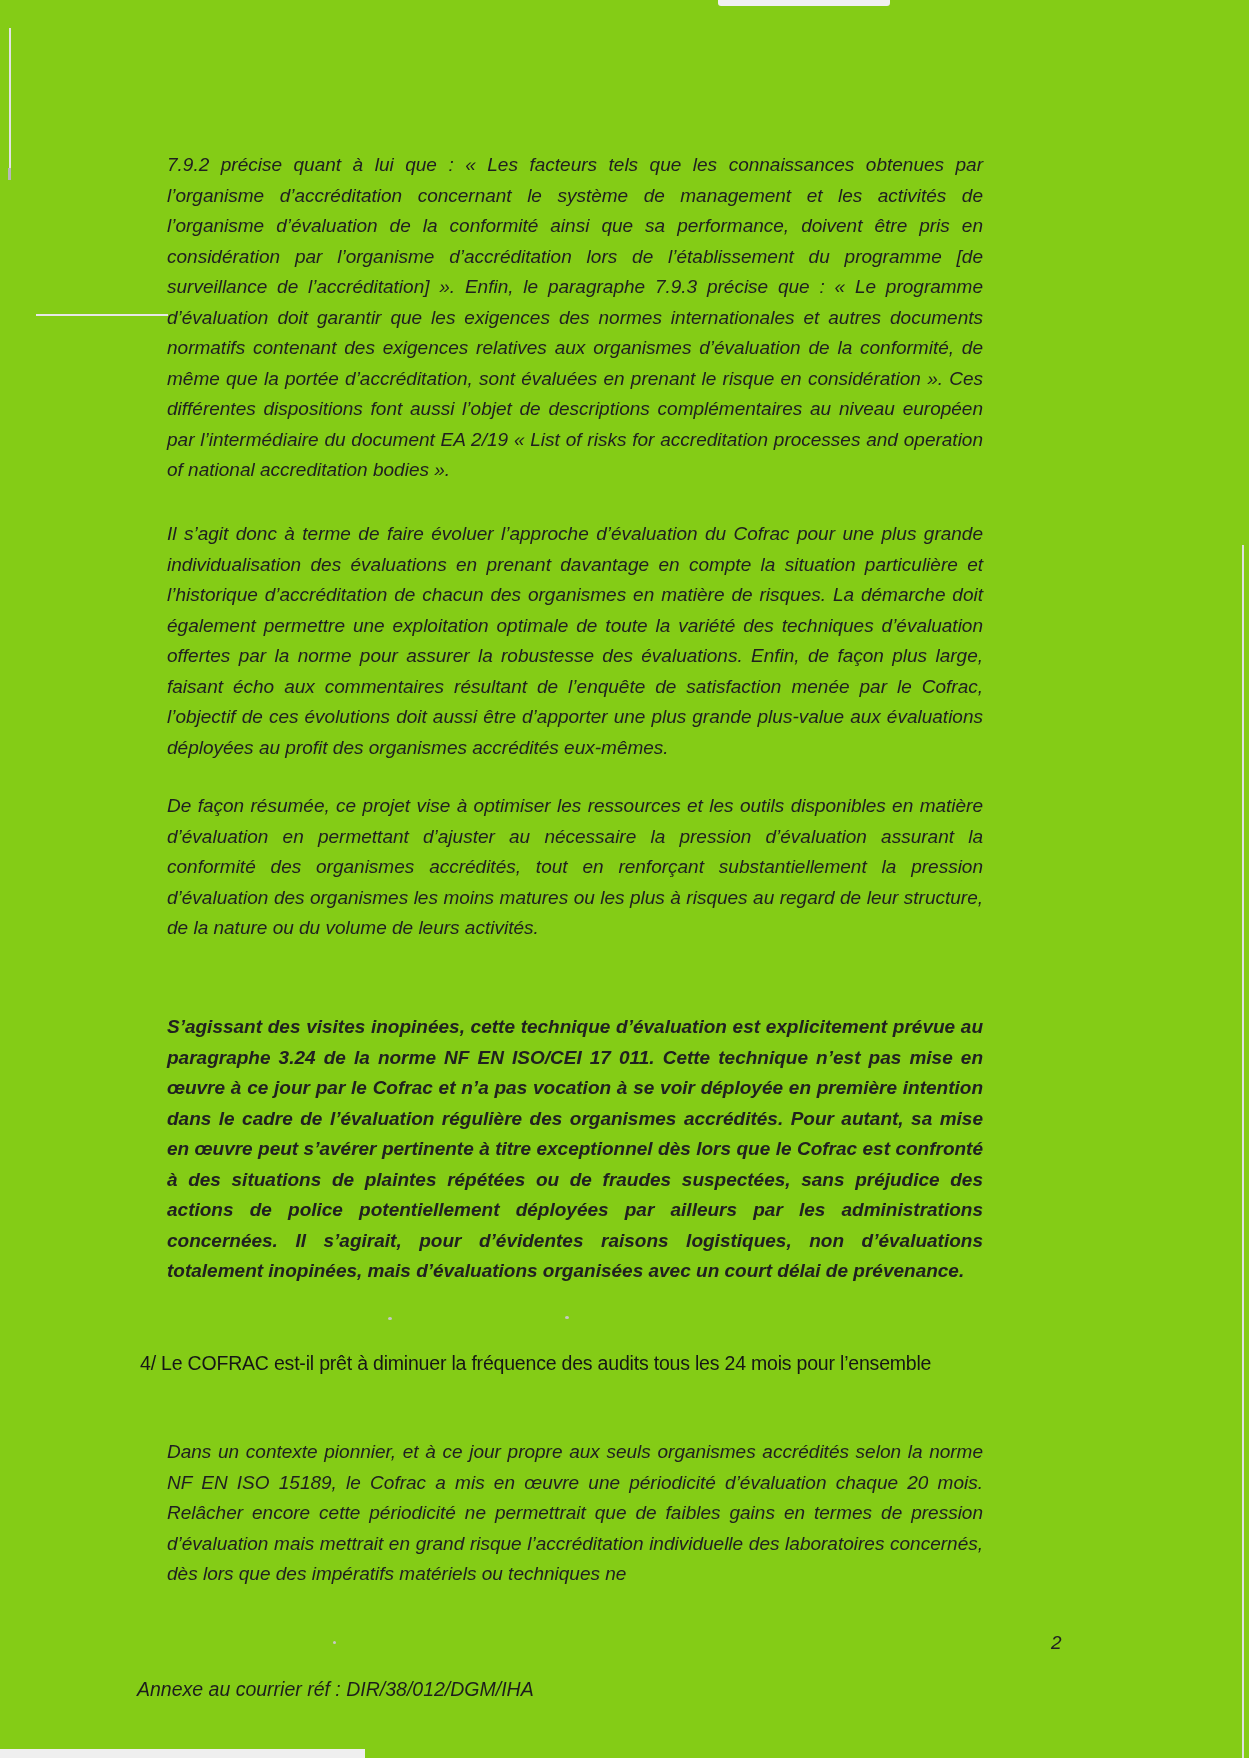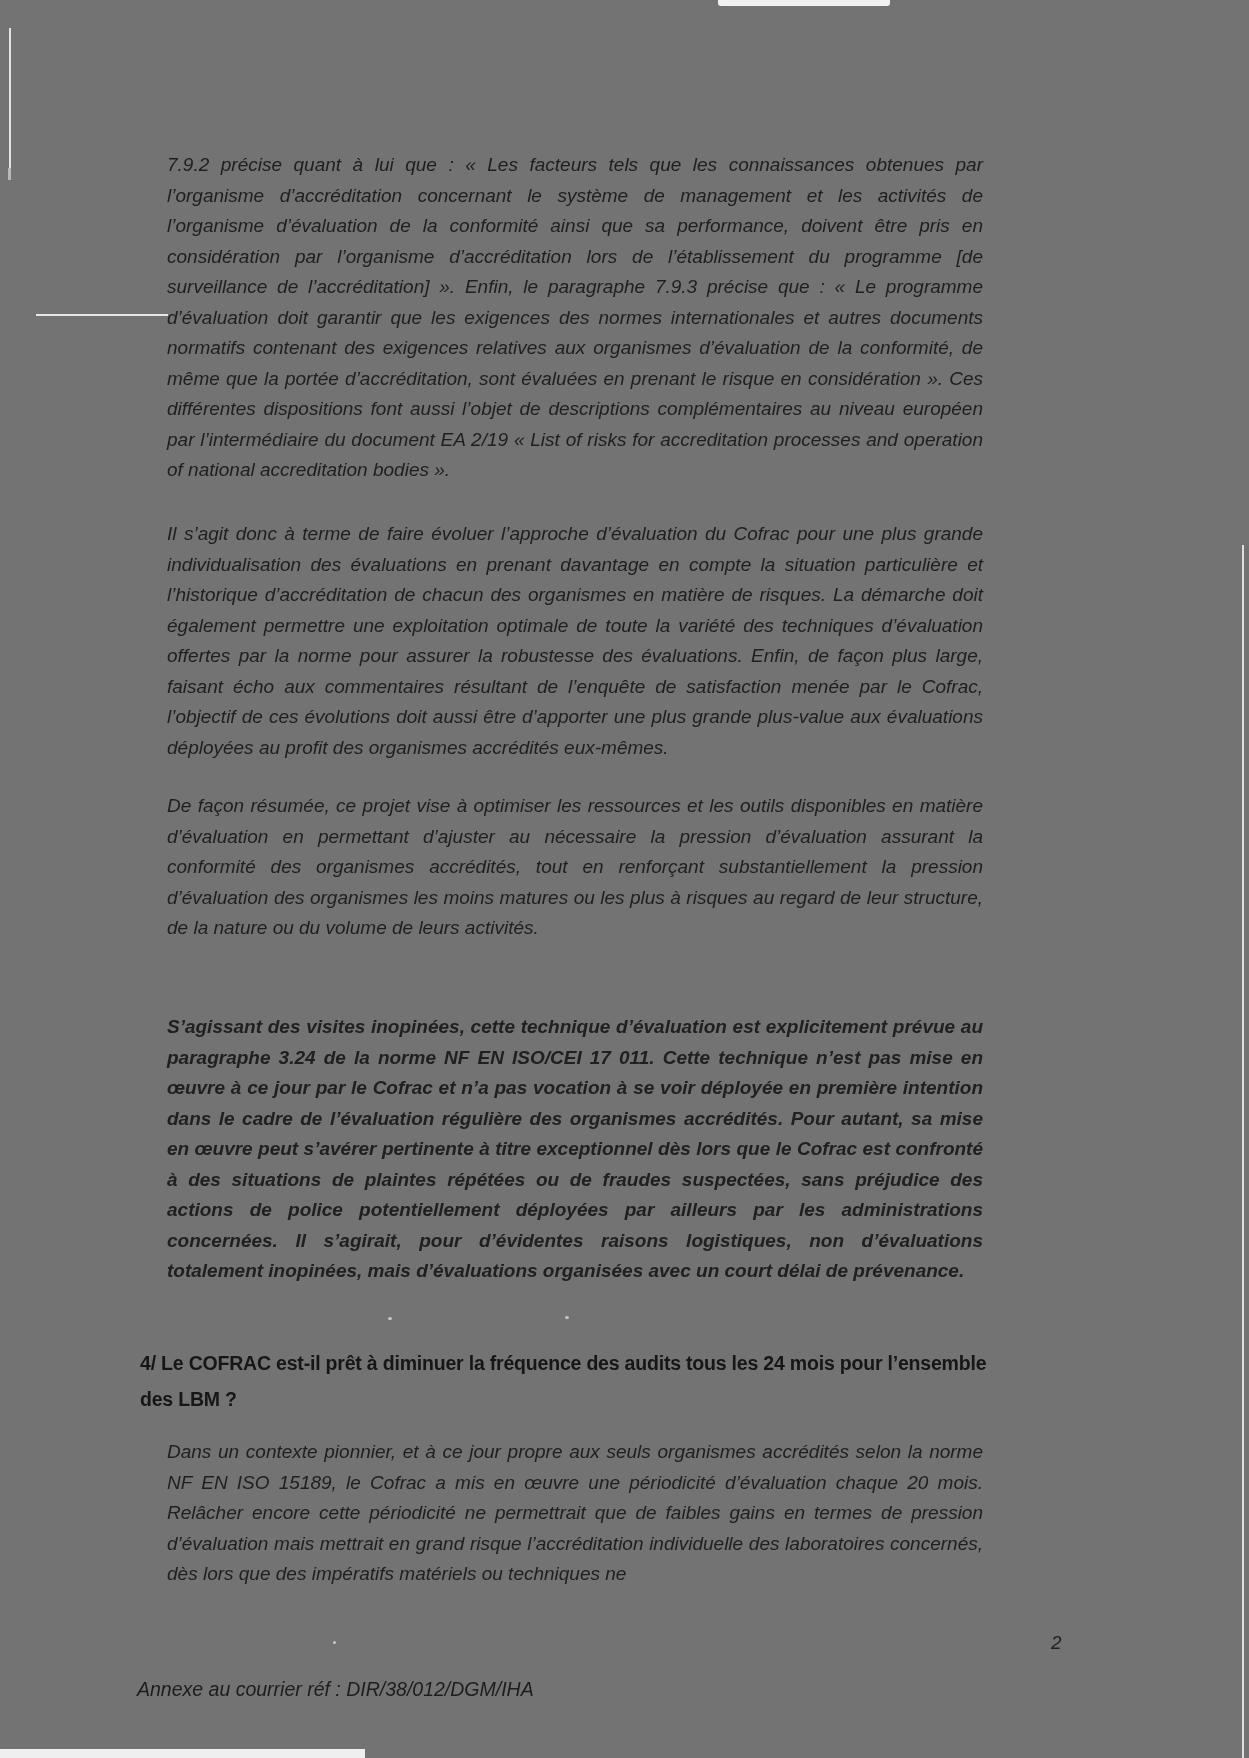--- a/index.html
+++ b/index.html
@@ -5,21 +5,21 @@
   html, body { margin: 0; padding: 0; }
   body {
     width: 1249px; height: 1758px;
     background: #f6f6f6;
     font-family: "Liberation Sans", "DejaVu Sans", sans-serif;
     overflow: hidden;
     position: relative;
   }
   .page {
     position: absolute; inset: 0;
-    background: #737373;
+    background: #84cc16;
   }
   
   .top-notch { position: absolute; left: 718px; top: 0; width: 172px; height: 6px; background: #f0f0f0; border-radius: 0 0 3px 3px; }
   .left-line { position: absolute; left: 9px; top: 28px; width: 2px; height: 152px; background: #e3e3e3; }
   .left-tick { position: absolute; left: 8px; top: 168px; width: 3px; height: 12px; background: #b8b8b8; }
   .scan-hline { position: absolute; left: 36px; top: 314px; width: 132px; height: 2px; background: #e7e7e7; }
   .right-line { position: absolute; left: 1242px; top: 545px; width: 2px; height: 1213px; background: #dedede; }
   .bottom-strip { position: absolute; left: 0; top: 1749px; width: 365px; height: 9px; background: #efefef; }
   .speck { position: absolute; width: 4px; height: 3px; background: #c8c8c8; border-radius: 50%; }
   .speck-a { left: 388px; top: 1317px; }
@@ -31,21 +31,21 @@
   .para { position: absolute; color: #202020; }
   .para.body {
     left: 27px; width: 816px;
     font-style: italic;
     font-size: 19px;
     line-height: 30.5px;
     text-align: justify;
   }
   .para.heading {
     left: 0; width: 860px;
-    font-weight: bold;
+    font-weight: normal;
     font-size: 19.5px;
     line-height: 36px;
     letter-spacing: -0.2px;
     color: #161616;
   }
   .heading .line { white-space: nowrap; }
 
   .pos-0 { top: 150px; }
   .pos-1 { top: 519px; }
   .pos-2 { top: 791px; }
@@ -76,20 +76,19 @@
   <div class="speck speck-b"></div>
   <div class="speck speck-c"></div>
 
   <div class="textcol" id="doc-body">
       <div class="para body pos-0">7.9.2 précise quant à lui que : « Les facteurs tels que les connaissances obtenues par l’organisme d’accréditation concernant le système de management et les activités de l’organisme d’évaluation de la conformité ainsi que sa performance, doivent être pris en considération par l’organisme d’accréditation lors de l’établissement du programme [de surveillance de l’accréditation] ». Enfin, le paragraphe 7.9.3 précise que : « Le programme d’évaluation doit garantir que les exigences des normes internationales et autres documents normatifs contenant des exigences relatives aux organismes d’évaluation de la conformité, de même que la portée d’accréditation, sont évaluées en prenant le risque en considération ». Ces différentes dispositions font aussi l’objet de descriptions complémentaires au niveau européen par l’intermédiaire du document EA 2/19 « List of risks for accreditation processes and operation of national accreditation bodies ».</div>
       <div class="para body pos-1">Il s’agit donc à terme de faire évoluer l’approche d’évaluation du Cofrac pour une plus grande individualisation des évaluations en prenant davantage en compte la situation particulière et l’historique d’accréditation de chacun des organismes en matière de risques. La démarche doit également permettre une exploitation optimale de toute la variété des techniques d’évaluation offertes par la norme pour assurer la robustesse des évaluations. Enfin, de façon plus large, faisant écho aux commentaires résultant de l’enquête de satisfaction menée par le Cofrac, l’objectif de ces évolutions doit aussi être d’apporter une plus grande plus-value aux évaluations déployées au profit des organismes accrédités eux-mêmes.</div>
       <div class="para body pos-2">De façon résumée, ce projet vise à optimiser les ressources et les outils disponibles en matière d’évaluation en permettant d’ajuster au nécessaire la pression d’évaluation assurant la conformité des organismes accrédités, tout en renforçant substantiellement la pression d’évaluation des organismes les moins matures ou les plus à risques au regard de leur structure, de la nature ou du volume de leurs activités.</div>
       <div class="para body pos-3">S’agissant des visites inopinées, cette technique d’évaluation est explicitement prévue au paragraphe 3.24 de la norme NF EN ISO/CEI 17 011. Cette technique n’est pas mise en œuvre à ce jour par le Cofrac et n’a pas vocation à se voir déployée en première intention dans le cadre de l’évaluation régulière des organismes accrédités. Pour autant, sa mise en œuvre peut s’avérer pertinente à titre exceptionnel dès lors que le Cofrac est confronté à des situations de plaintes répétées ou de fraudes suspectées, sans préjudice des actions de police potentiellement déployées par ailleurs par les administrations concernées. Il s’agirait, pour d’évidentes raisons logistiques, non d’évaluations totalement inopinées, mais d’évaluations organisées avec un court délai de prévenance.</div>
       <div class="para heading pos-4">
         <div class="line">4/ Le COFRAC est-il prêt à diminuer la fréquence des audits tous les 24 mois pour l’ensemble</div>
-        <div class="line">des LBM ?</div>
       </div>
       <div class="para body pos-5">Dans un contexte pionnier, et à ce jour propre aux seuls organismes accrédités selon la norme NF EN ISO 15189, le Cofrac a mis en œuvre une périodicité d’évaluation chaque 20 mois. Relâcher encore cette périodicité ne permettrait que de faibles gains en termes de pression d’évaluation mais mettrait en grand risque l’accréditation individuelle des laboratoires concernés, dès lors que des impératifs matériels ou techniques ne</div>
     </div>
 
   <div class="pagenum">2</div>
   <div class="footer">Annexe au courrier réf : DIR/38/012/DGM/IHA</div>
 </div>
 
 </body></html>

